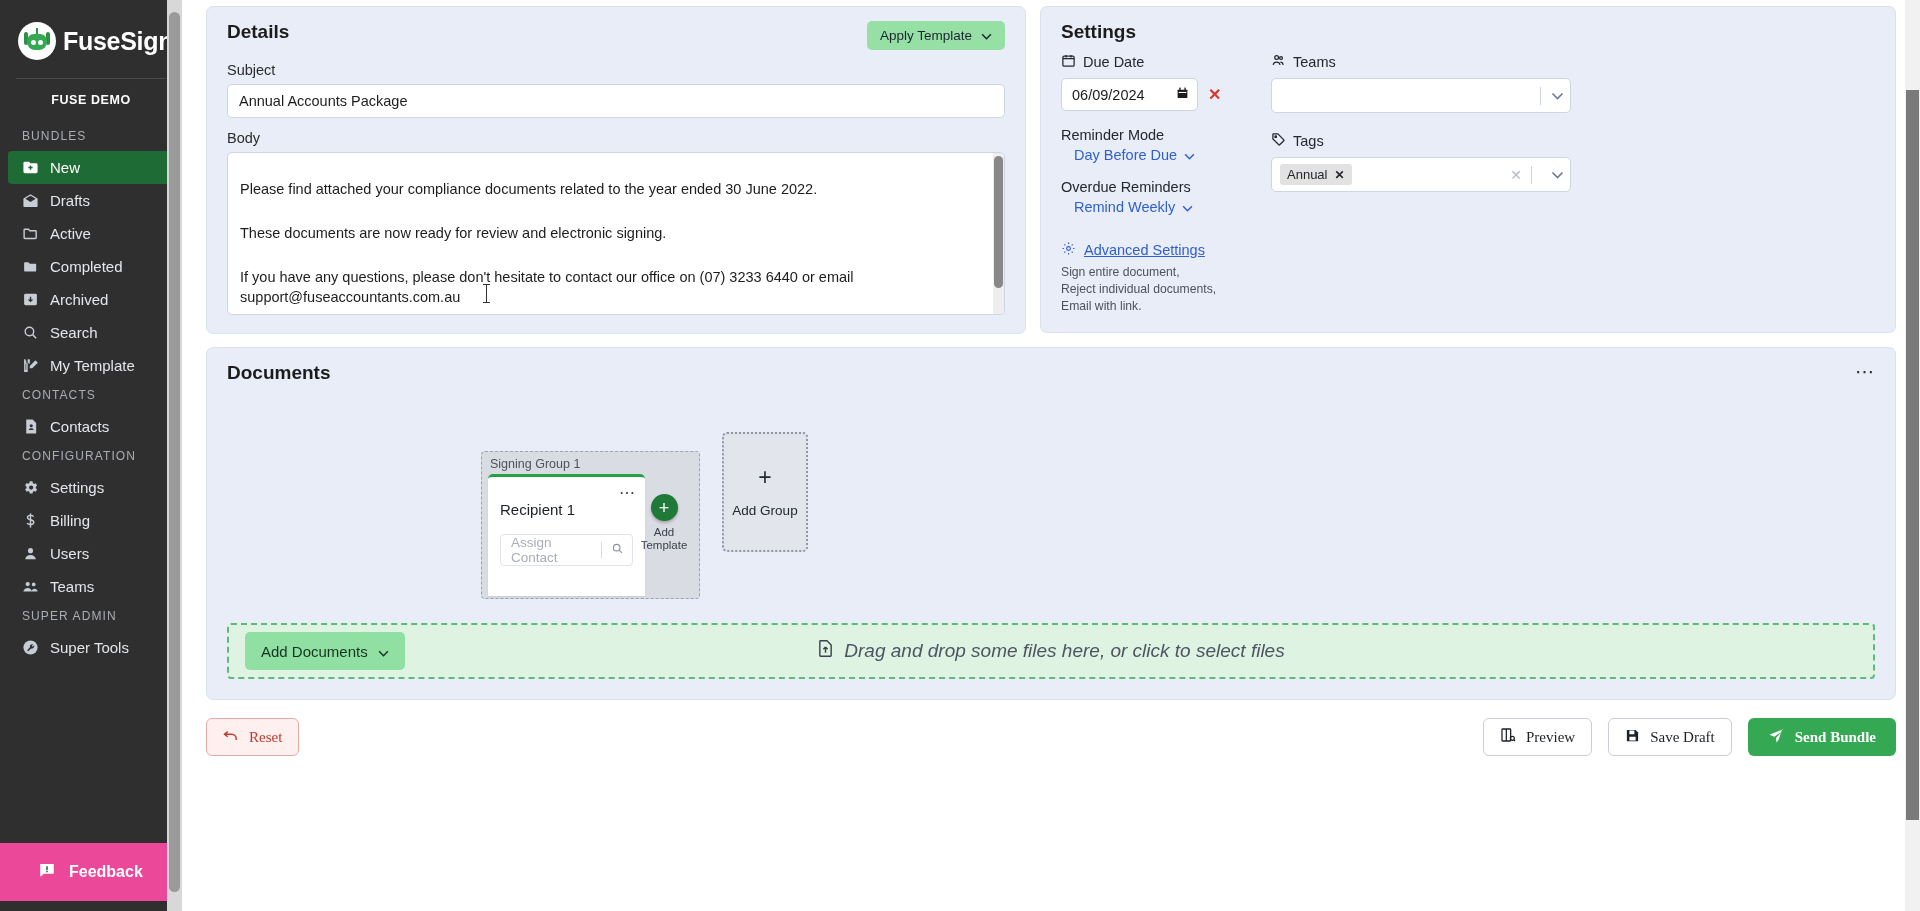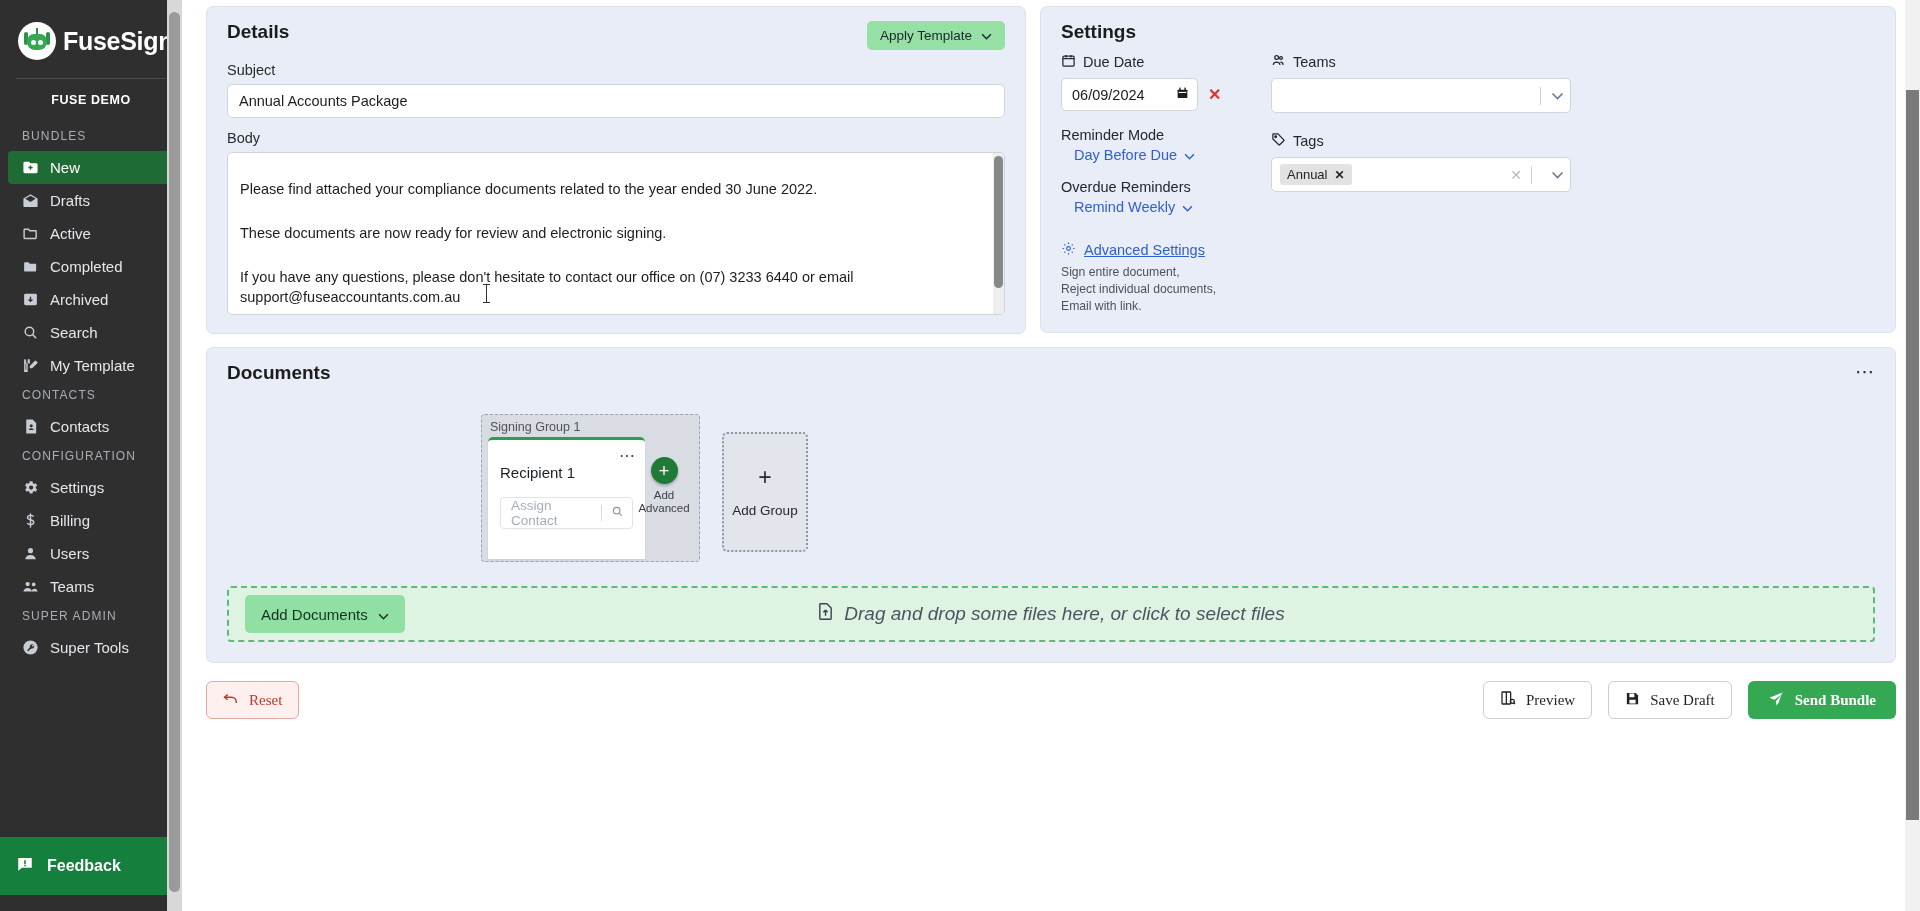--- a/index.html
+++ b/index.html
@@ -69,23 +69,23 @@
   .nav-item {
     display:flex; align-items:center; gap: 11px;
     height: 33px; margin: 0 8px 0 8px; padding-left: 14px;
     border-radius: 4px; font-size: 15px; color:#e3e6ea; cursor:pointer;
   }
   .nav-item.active { background:#1f6b35; color:#ffffff; font-weight:400; }
   .nav-item .ic { width:17px; height:17px; flex:none; display:flex; align-items:center; justify-content:center; }
   .nav-item .ic svg { display:block; }
 
   .feedback-bar {
-    position: absolute; left:0; bottom:16px; width: 182px; height: 58px;
-    background: #15803d; display:flex; align-items:center; gap: 13px;
-    padding-left: 16px; color:#ffffff; font-size: 16px; font-weight:700;
+    position: absolute; left:0; bottom:10px; width: 182px; height: 58px;
+    background: #ec4899; display:flex; align-items:center; gap: 13px;
+    padding-left: 38px; color:#ffffff; font-size: 16px; font-weight:700;
   }
 
   
   .side-scroll-track {
     position:absolute; right:0; top:0; width: 15px; height: 911px; background:#d8d8d8;
   }
   .side-scroll-thumb {
     position:absolute; right:2px; top:12px; width: 11px; height: 880px;
     background:#9a9a9a; border-radius: 6px;
   }
@@ -195,21 +195,21 @@
   .documents-card {
     margin-top: 13px; padding: 14px 20px 20px 20px; position:relative;
   }
   .doc-head { display:flex; align-items:flex-start; justify-content:space-between; }
   .dots-btn { color:#2b2b2b; font-size: 19px; letter-spacing:1px; cursor:pointer; line-height:1; }
 
   .groups-row { display:flex; align-items:flex-start; gap: 22px; margin: 30px 0 0 254px; }
 
   .signing-group {
     border: 1px dashed #9aa2b4; border-radius:4px; background:#d9dce3;
-    padding: 4px 6px 0 6px; width: 219px; height: 148px; position:relative;
+    padding: 4px 6px 0 6px; width: 219px; height: 148px; position:relative;margin-top:37px;
   }
   .sg-title { font-size: 12.5px; color:#4d535e; padding: 1px 0 3px 2px; }
   .recipient-card {
     background:#ffffff; border-radius: 5px 5px 0 0; border-top: 3px solid #27a04a;
     width: 157px; height: 122px; padding: 10px 12px 0 12px; position:relative;
     box-shadow: 0 1px 2px rgba(0,0,0,.08);
   }
   .rc-dots { position:absolute; right:9px; top:6px; font-size: 16px; color:#3c424c; letter-spacing:1px; cursor:pointer; }
   .rc-title { font-size: 15px; color:#1b1f26; margin-top: 14px; }
   .assign-box {
@@ -611,21 +611,21 @@
                       <path d="M15 15l5 5"></path>
                     </svg>
                 </span>
               </span>
             </div>
           </div>
           <div class="add-recipient">
             <div class="circ">+</div>
             <div class="lbl">
               <div>Add</div>
-              <div>Advanced</div>
+              <div>Template</div>
             </div>
           </div>
         </div>
 
         <div class="add-group">
           <div class="plus">+</div>
           <div class="lbl">Add Group</div>
         </div>
       </div>
 

